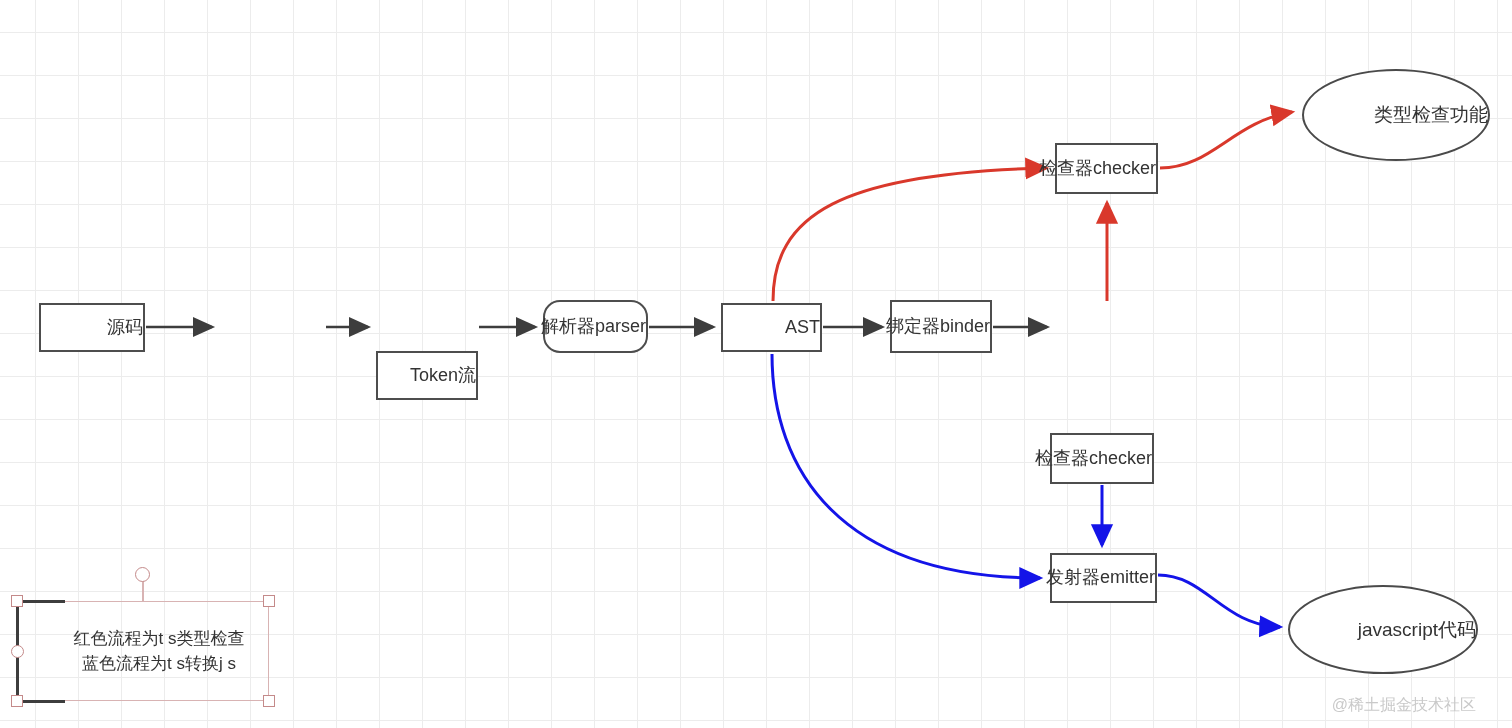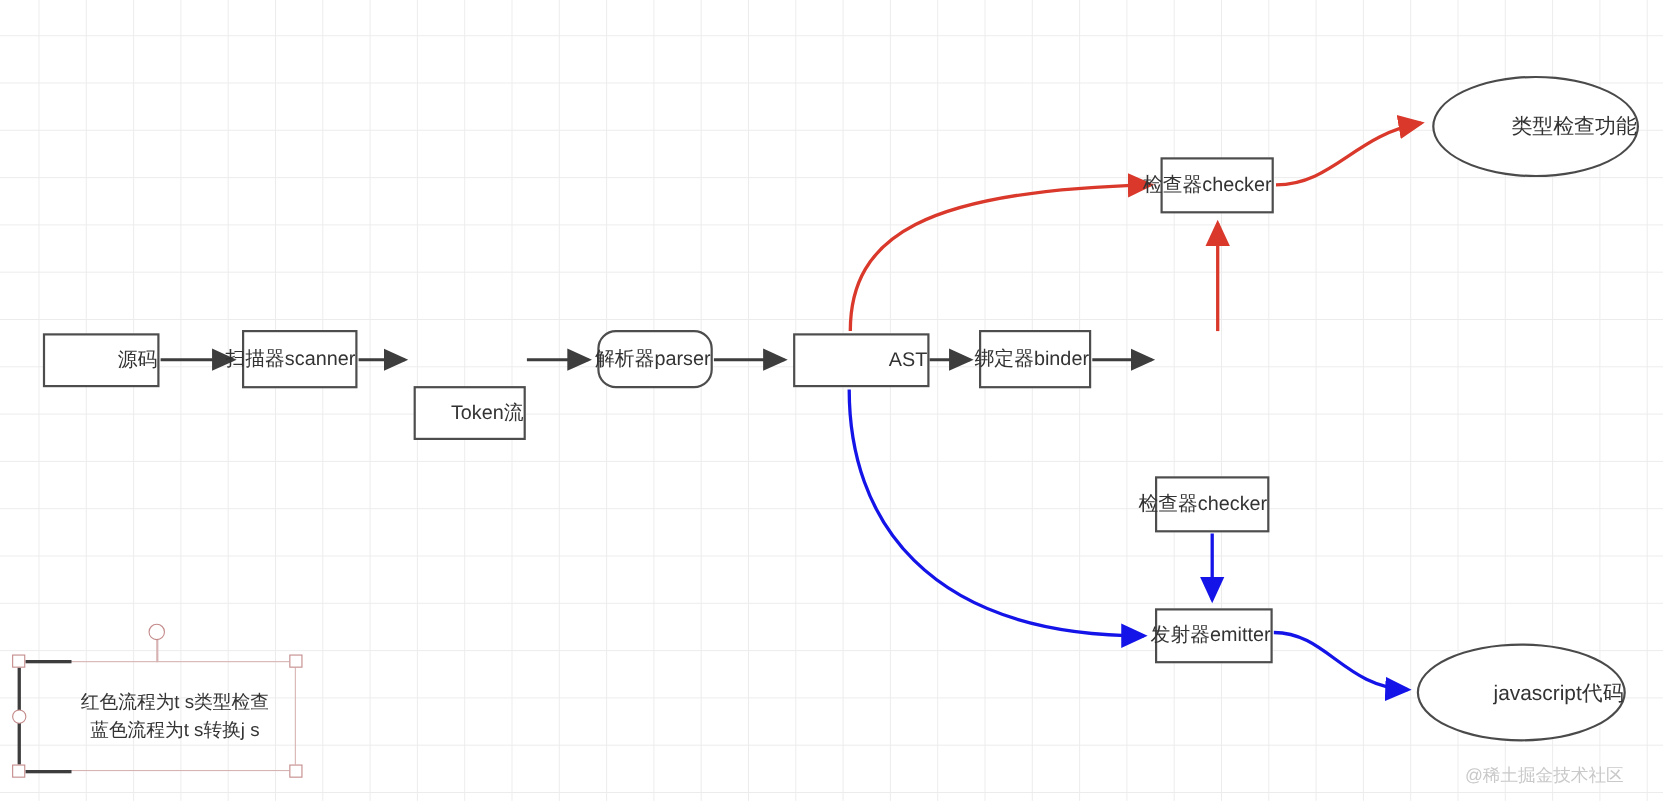--- a/index.html
+++ b/index.html
@@ -166,35 +166,31 @@
 
     <line x1="1102" y1="485" x2="1102" y2="545" stroke="#1414e8" stroke-width="3" marker-end="url(#ah-blue)"></line>
 
     <path d="M 1158,575 C 1206,575 1222,625 1280,627" stroke="#1414e8" stroke-width="3" fill="none" marker-end="url(#ah-blue)"></path>
   </svg>
 
   <div class="node" style="left:39px; top:303px; width:106px; height:49px;">
     <span class="ln">源码</span>
   </div>
 
-  <div class="node" style="left:220px; top:300px; width:105px; height:53px;">
-    <span class="ln">扫描器</span>
-    <span class="ln">scanner</span>
-  </div>
 
   <div class="node" style="left:376px; top:303px; width:102px; height:49px;margin-top:48px;">
     <span class="ln">Token流</span>
   </div>
 
   <div class="node" style="left:543px; top:300px; width:105px; height:53px;border-radius:17px;">
     <span class="ln">解析器</span>
     <span class="ln">parser</span>
   </div>
 
-  <div class="node" style="left:721px; top:303px; width:124px; height:49px;">
+  <div class="node" style="left:721px; top:303px; width:101px; height:49px;">
     <span class="ln">AST</span>
   </div>
 
   <div class="node" style="left:890px; top:300px; width:102px; height:53px;">
     <span class="ln">绑定器</span>
     <span class="ln">binder</span>
   </div>
 
 
   <div class="node" style="left:1055px; top:143px; width:103px; height:51px;">

